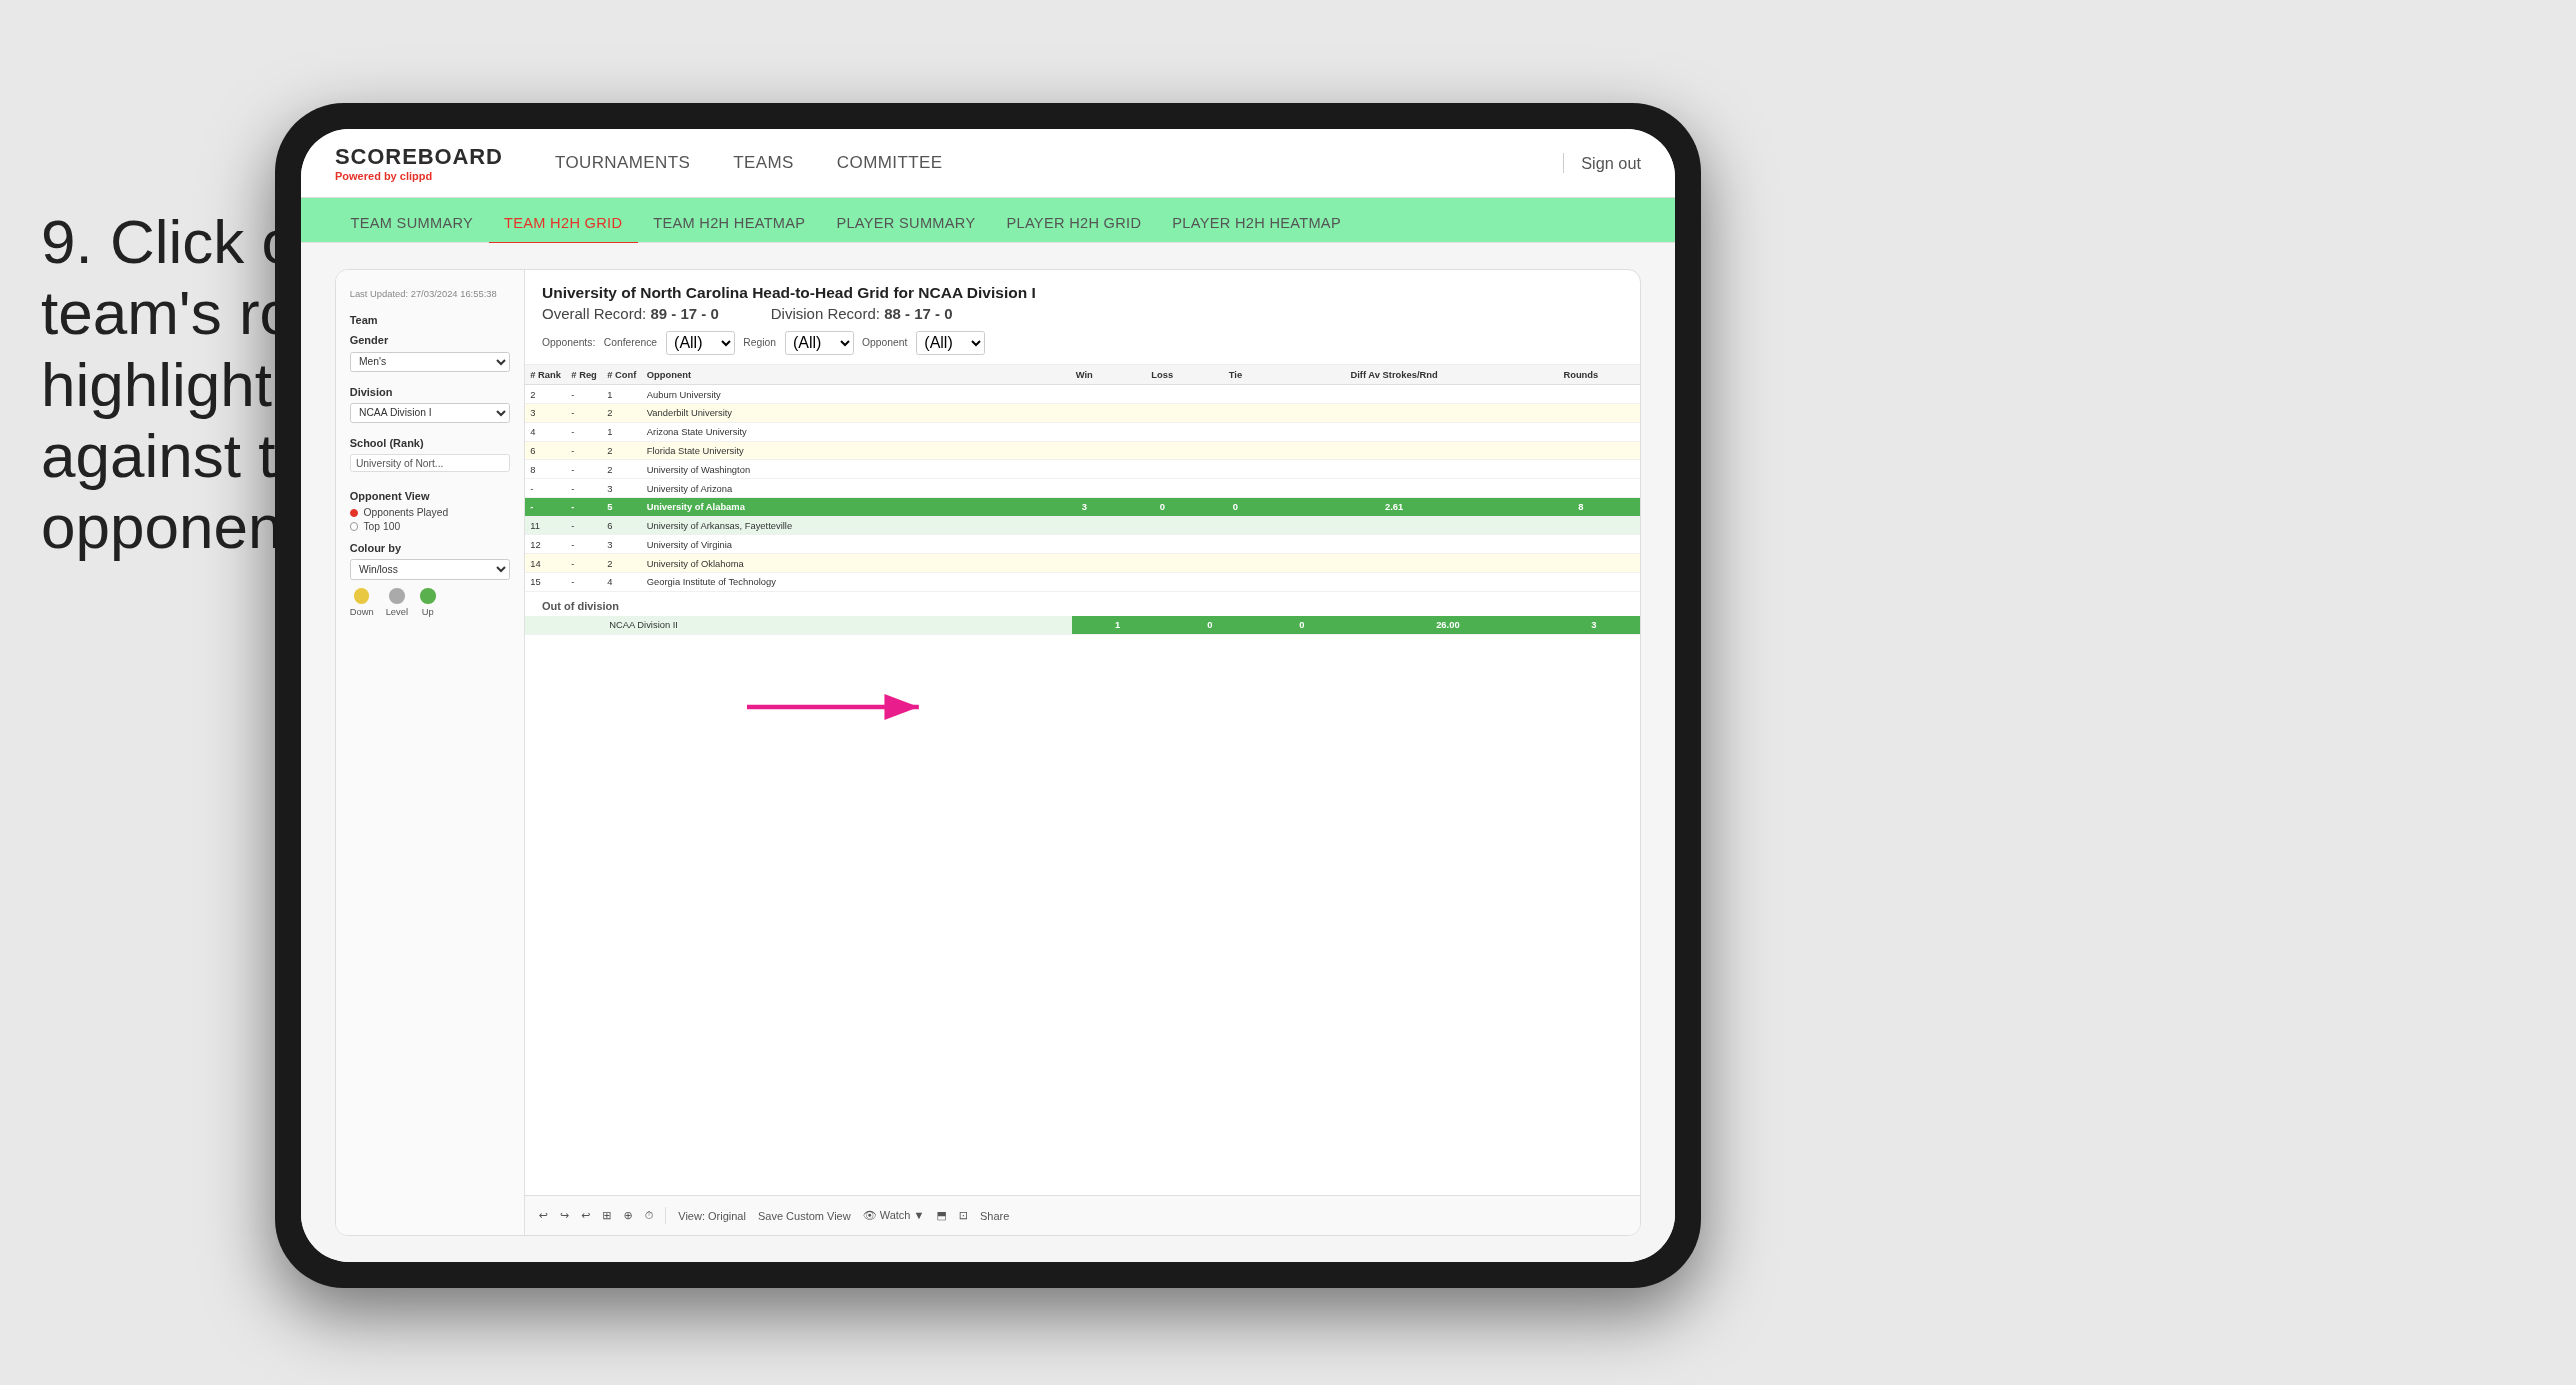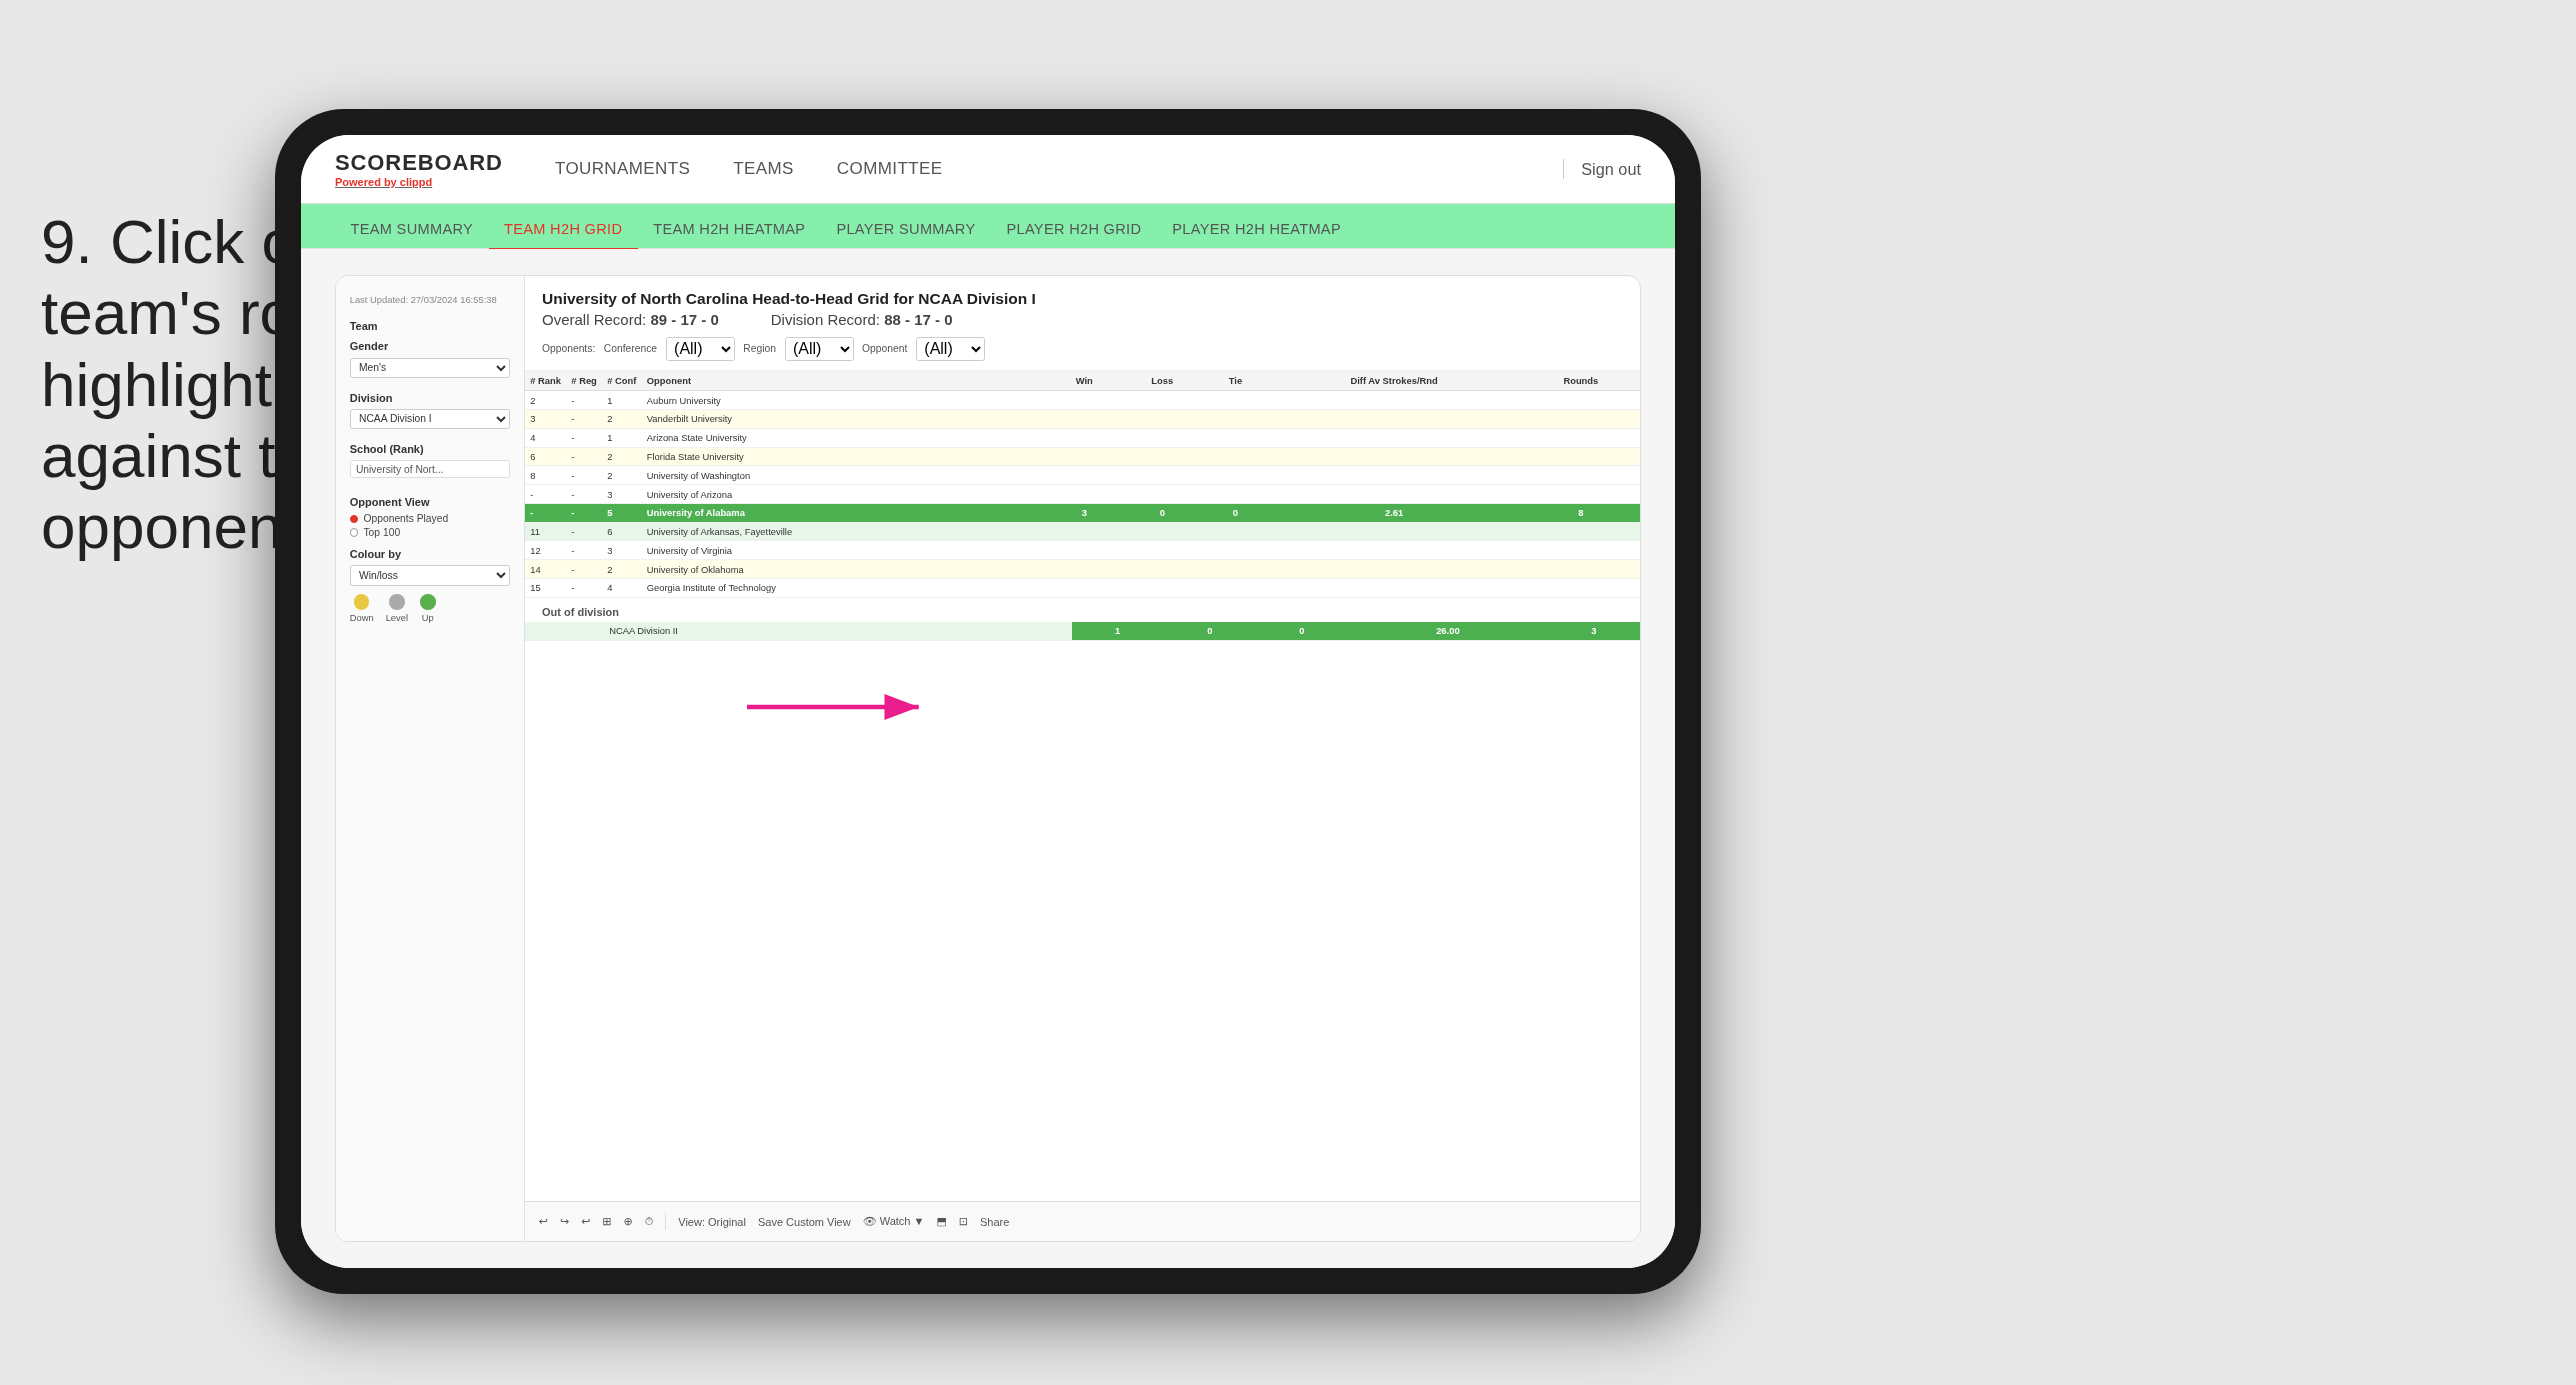--- a/index.html
+++ b/index.html
@@ -23,21 +23,21 @@
       font-weight: 500;
       color: #222;
       line-height: 1.15;
       max-width: 498px;
     }
 
     
     .tablet {
       position: absolute;
       left: 275px;
-      top: 109px;
+      top: 103px;
       width: 1426px;
       height: 1185px;
       background: #1a1a1a;
       border-radius: 69px;
       box-shadow: 0 26px 69px rgba(0,0,0,0.5);
       display: flex;
       align-items: center;
       justify-content: center;
       padding: 26px;
     }
@@ -73,21 +73,20 @@
       font-size: 22px;
       font-weight: 900;
       color: #2c2c2c;
       letter-spacing: 0.9px;
       text-transform: uppercase;
     }
 
     .logo-powered {
       font-size: 11px;
       color: #666;
-      text-decoration: underline;
     }
 
     .logo-powered span {
       color: #e63329;
       font-weight: bold;
     }
 
     .nav-items {
       display: flex;
       gap: 43px;

